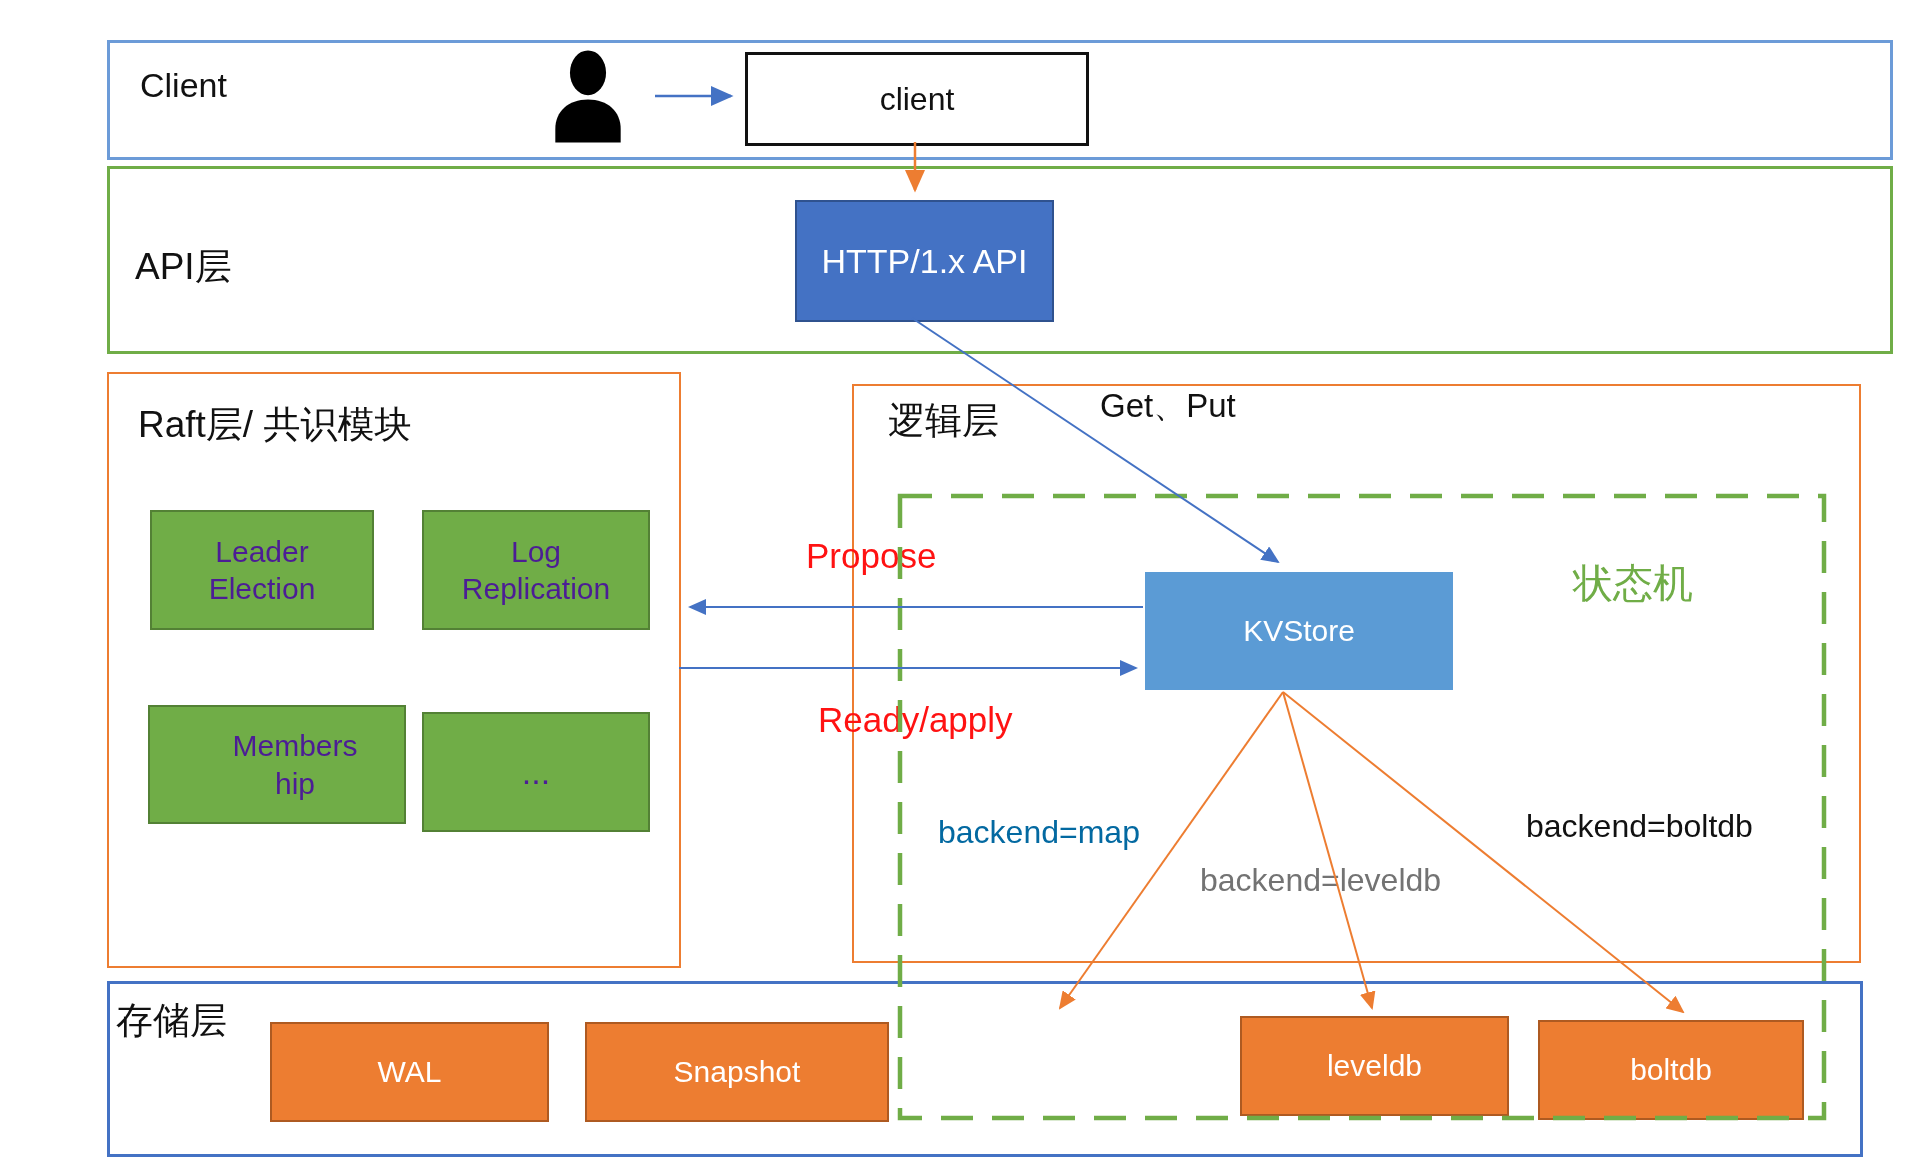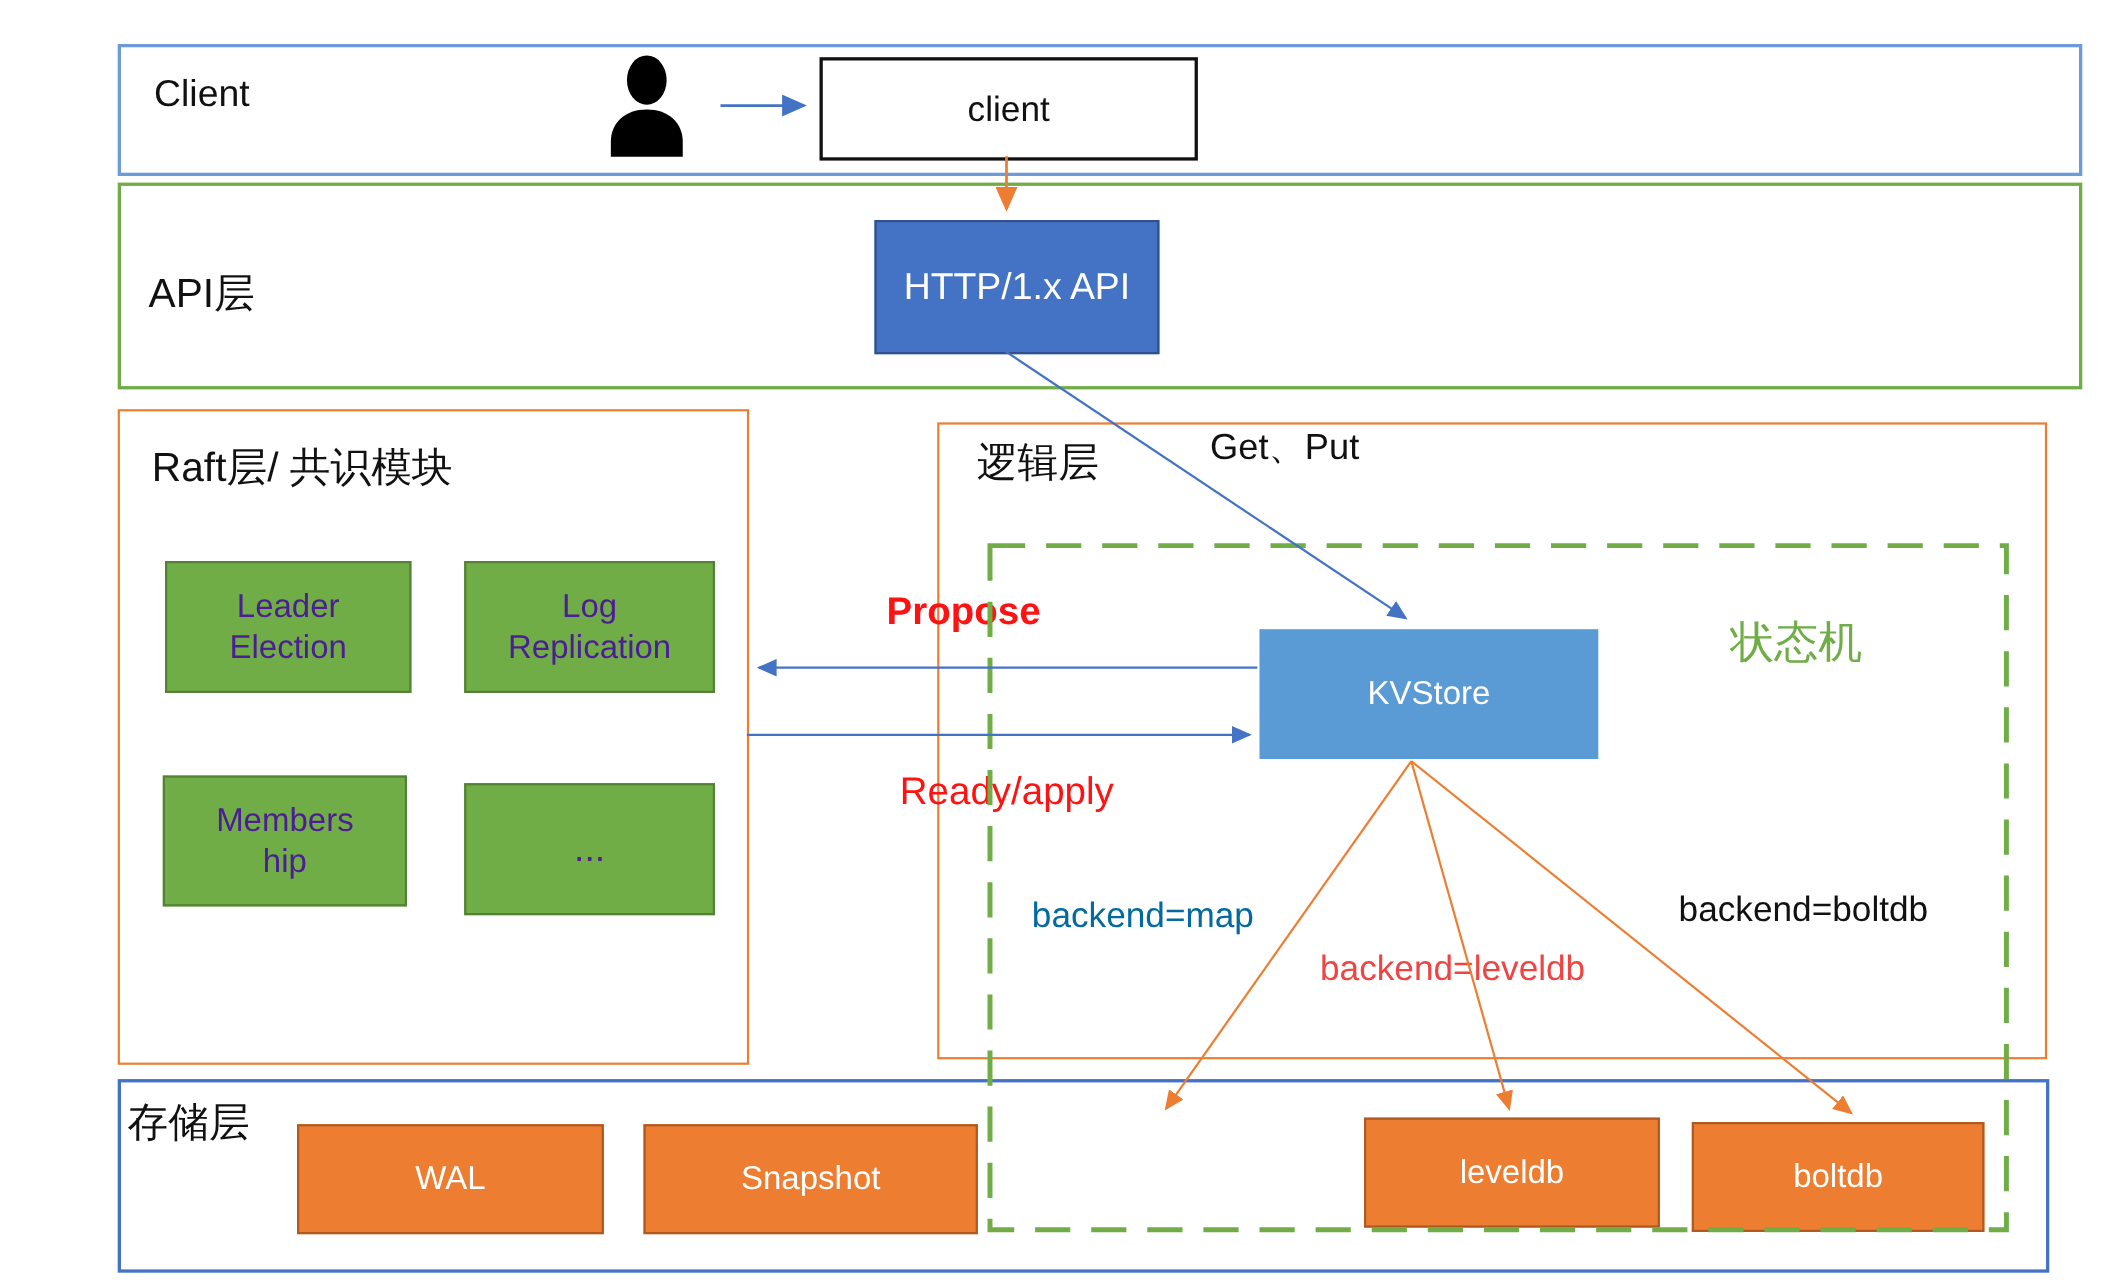--- a/index.html
+++ b/index.html
@@ -24,35 +24,35 @@
        text-align:center;white-space:pre-line;line-height:1.25;}
   .box-client{left:745px;top:52px;width:338px;height:88px;background:#fff;
        border:3px solid #111;color:#111;font-size:32px;}
   .box-http{left:795px;top:200px;width:255px;height:118px;background:var(--blue);
        border:2px solid #2F528F;color:#fff;font-size:34px;}
   .box-kv{left:1145px;top:572px;width:308px;height:118px;background:var(--lightblue);
        color:#fff;font-size:30px;}
   .box-green{background:var(--green);border:2px solid var(--green-dark);color:#4c1d95;font-size:30px;}
   .box-le{left:150px;top:510px;width:220px;height:116px;}
   .box-lr{left:422px;top:510px;width:224px;height:116px;}
-  .box-ms{left:148px;top:705px;width:218px;height:115px;}
+  .box-ms{left:148px;top:705px;width:218px;height:115px;padding-left:36px;}
   .box-more{left:422px;top:712px;width:224px;height:116px;font-size:34px;}
   .box-orange{background:var(--orange);border:2px solid var(--orange-dark);color:#fff;font-size:30px;}
   .box-wal{left:270px;top:1022px;width:275px;height:96px;}
   .box-snap{left:585px;top:1022px;width:300px;height:96px;}
   .box-map{left:928px;top:1016px;width:265px;height:96px;}
   .box-lvl{left:1240px;top:1016px;width:265px;height:96px;}
   .box-bolt{left:1538px;top:1020px;width:262px;height:96px;}
 
   .edge-label{position:absolute;white-space:nowrap;}
   .lbl-getput{left:1100px;top:384px;font-size:33px;color:#111;font-weight:500;}
-  .lbl-propose{left:806px;top:536px;font-size:35px;color:var(--red);font-weight:700;}
+  .lbl-propose{left:806px;top:536px;font-size:35px;color:var(--red);font-weight:400;}
   .lbl-ready{left:818px;top:700px;font-size:35px;color:var(--red);font-weight:500;}
   .lbl-bmap{left:938px;top:814px;font-size:32px;color:#0369a1;font-weight:500;}
-  .lbl-blvl{left:1200px;top:862px;font-size:32px;color:#ef4444;font-weight:500;}
+  .lbl-blvl{left:1200px;top:862px;font-size:32px;color:#737373;font-weight:500;}
   .lbl-bbolt{left:1526px;top:808px;font-size:32px;color:#111;font-weight:500;}
   .lbl-sm{left:1542px;top:556px;font-size:40px;color:var(--green);font-weight:500;margin-left:31px;}
 
   .person{position:absolute;left:545px;top:46px;width:86px;height:100px;}
   .person svg{width:100%;height:100%;fill:#000;}
 
   #wires{position:absolute;left:0;top:0;width:1920px;height:1166px;pointer-events:none;}
 </style>
 </head>
 <body>

